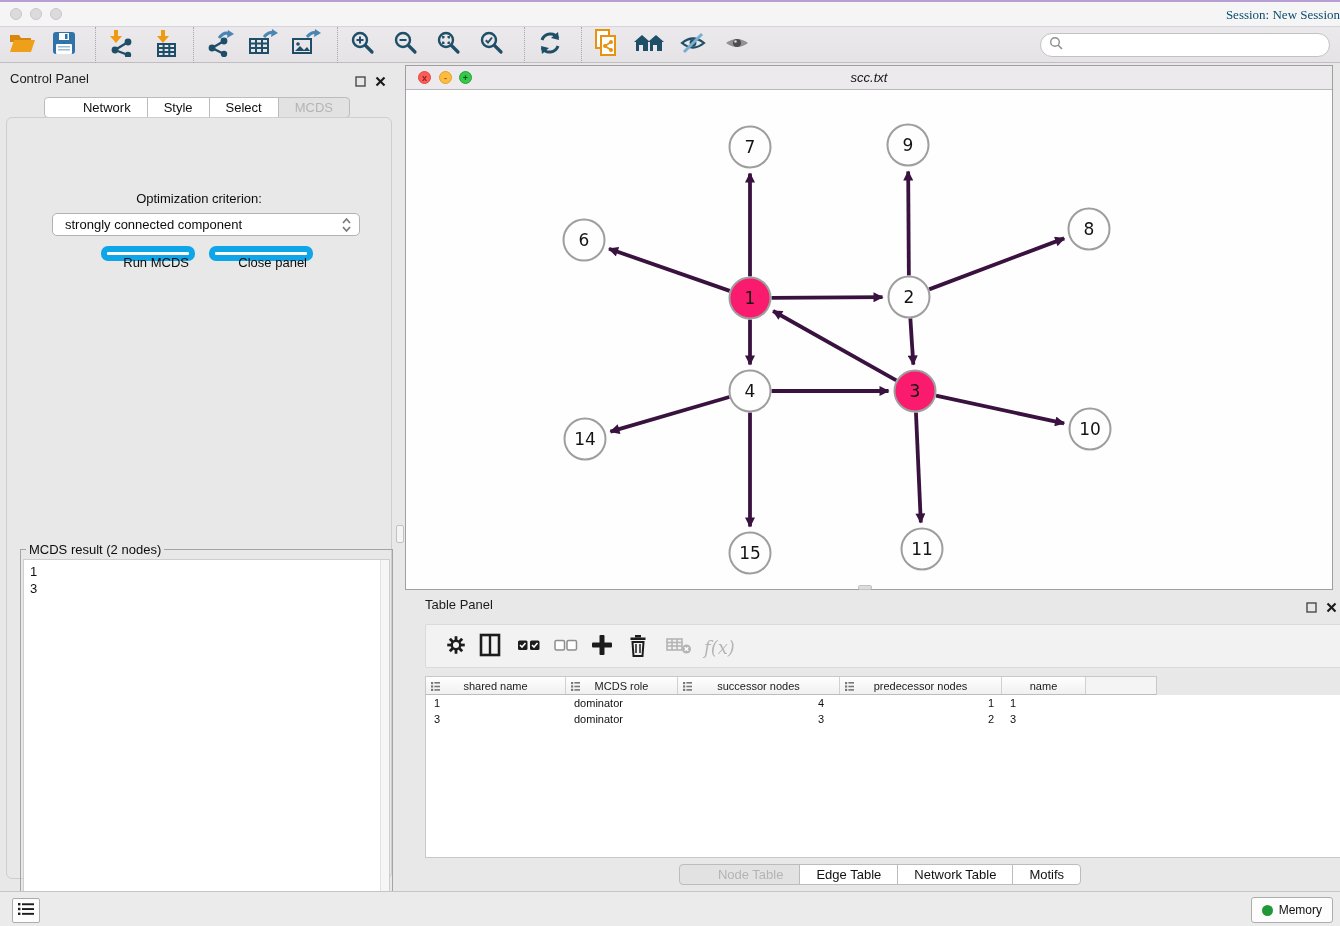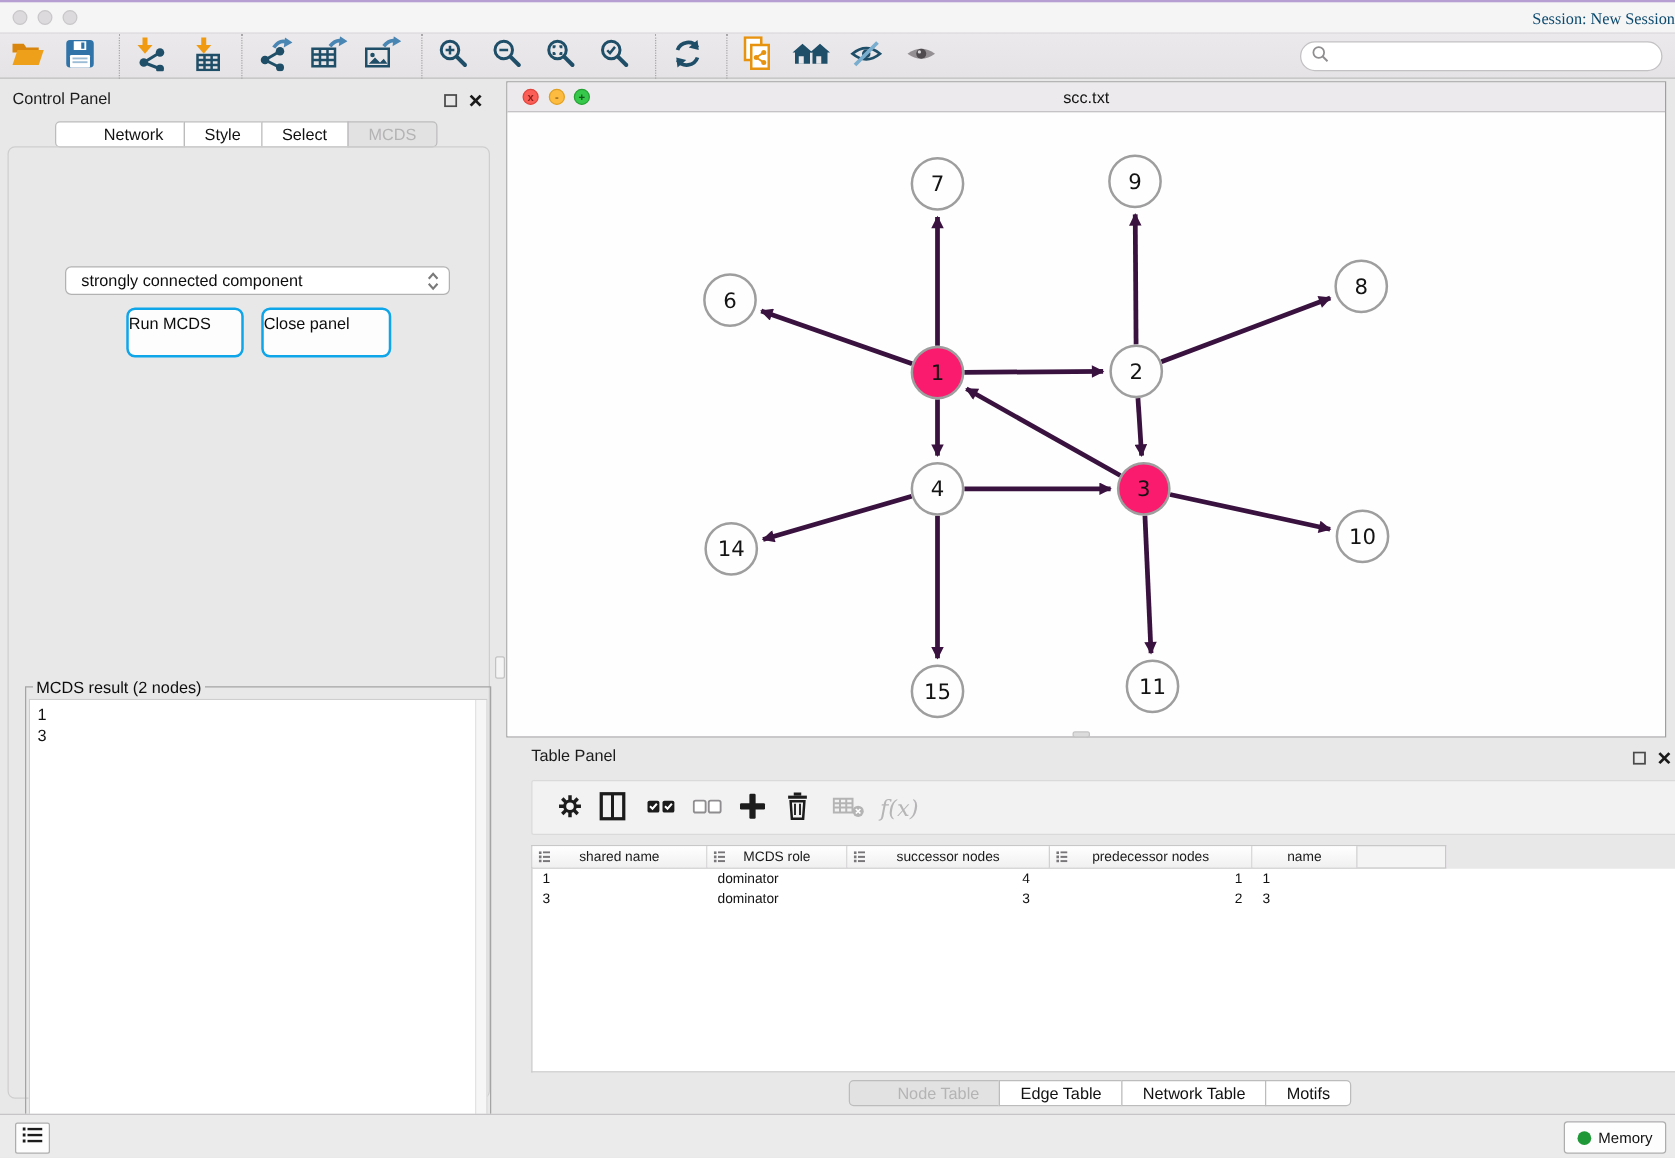--- a/index.html
+++ b/index.html
@@ -29,40 +29,40 @@
   .close-ic { position:absolute; top:2px; width:12px; height:12px; }
   .tabs-row { position:absolute; top:34px; left:0; width:100%; display:flex; justify-content:center; }
   .tab { height:21px; line-height:19px; padding:0 16px; font-size:13px; background:#fff; border:1px solid #bdbcbd; margin-left:-1px; color:#111; }
   .tab.first { border-radius:4px 0 0 4px;padding-left:38px; }
   .tab.last { border-radius:0 4px 4px 0; }
   .tab.disabled-selected { background:#e3e2e3; color:#b5b4b5; }
   .cp-content { position:absolute; left:6px; top:54px; width:386px; height:762px; border:1px solid #cfcece; border-radius:6px; }
   .opt-label { position:absolute; top:73px; left:0; width:100%; text-align:center; font-size:13px; color:#0d0d0d; }
   .criterion-select { position:absolute; left:45px; top:95px; width:308px; height:23px; background:#fff; border:1px solid #b3b2b3; border-radius:5px; font-size:13px; line-height:21px; padding-left:12px; color:#0d0d0d; }
   .stepper { position:absolute; right:8px; top:3px; }
-  .cp-btn { position:absolute; height:40px; background:#fdfdfd; border:2px solid #0ea5e9; border-radius:7px; font-size:13px; text-align:left; line-height:21px; color:#0d0d0d; }
+  .cp-btn { position:absolute; height:15px; background:#fdfdfd; border:6px solid #0ea5e9; border-radius:7px; font-size:13px; text-align:right; line-height:21px; color:#0d0d0d; }
   .run-btn { left:94px; top:128px; width:94px; }
   .closep-btn { left:202px; top:128px; width:104px; }
   .result-fieldset { position:absolute; left:13px; top:424px; width:373px; height:381px; border:1px solid #a5a4a5; padding:2px; }
   .result-fieldset legend { font-size:13px; color:#0d0d0d; padding:0 3px; margin-left:3px; }
   .result-area { position:relative; width:100%; height:100%; background:#fff; border:1px solid #cfcece; padding:3px 0 0 6px; }
   .result-line { font-size:13px; line-height:17px; color:#111; }
   .result-scroll { position:absolute; right:0; top:0; width:9px; height:100%; background:#f6f6f6; border-left:1px solid #e3e3e3; }
 
   
   .v-grip { left:396px; top:525px; width:8px; height:18px; background:#f4f4f4; border:1px solid #c2c2c2; border-radius:2px; }
 
   
   .network-frame { left:405px; top:65px; width:928px; height:525px; border:1px solid #a09ea0; background:#fefefe; }
   .net-titlebar { position:absolute; left:0; top:0; width:100%; height:24px; background:#eceaec; border-bottom:1px solid #b9b7b9; }
   .net-light { position:absolute; top:5px; width:13px; height:13px; border-radius:50%; font-size:9px; font-weight:bold; text-align:center; line-height:13px; }
   .nl-red { left:12px; background:#fb5d57; border:1px solid #e1463e; color:#8c1f1b; }
   .nl-yellow { left:33px; background:#fdbc40; border:1px solid #e0a023; color:#92621a; }
   .nl-green { left:53px; background:#35c84a; border:1px solid #26a235; color:#0e5c1b; }
-  .net-title { width:100%; text-align:center; font-size:13px; line-height:23px; color:#141414; }
+  .net-title { width:100%; text-align:center; font-size:13px; line-height:23px; color:#141414;font-style:italic; }
   .net-canvas { position:absolute; left:0; top:24px; width:926px; height:499px; background:#fefefe; }
   .net-bottom-grip { left:858px; top:585px; width:14px; height:5px; background:#dddcdd; border:1px solid #c4c3c4; border-radius:2px; }
 
   
   .table-panel { left:413px; top:591px; width:935px; height:300px; }
   .tp-toolbar { position:absolute; left:12px; top:33px; width:920px; height:44px; background:#f3f2f3; border:1px solid #dbdadb; border-radius:2px; }
   .tp-ic { position:absolute; top:8px; height:28px; display:flex; align-items:center; justify-content:center; }
   .fx { font-family:"DejaVu Serif", serif; font-style:italic; font-size:18px; color:#b7b6b7; }
   .tbl-header { position:absolute; left:12px; top:85px; width:732px; height:19px; background:#f5f4f5; border:1px solid #c9c8c9; border-bottom:1px solid #bebdbe; display:flex; }
   .th-cell { position:relative; height:17px; background:linear-gradient(#ffffff,#f1f0f1); border-right:1px solid #d2d1d2; font-size:11px; color:#1a1a1a; display:flex; align-items:center; justify-content:center; }
@@ -267,20 +267,21 @@
           <line x1="9.5" y1="1.5" x2="1.5" y2="9.5" stroke="#1a1a1a" stroke-width="2.2"></line>
         </svg></span>
   </div>
   <div class="tabs-row">
     <div class="tab first">Network</div>
     <div class="tab">Style</div>
     <div class="tab">Select</div>
     <div class="tab last disabled-selected">MCDS</div>
   </div>
   <div class="cp-content">
+    <div class="opt-label">Optimization criterion:</div>
     <div class="criterion-select">
       <span>strongly connected component</span>
       <span class="stepper"><svg width="9" height="16" viewBox="0 0 9 16">
             <polyline points="1,6 4.5,2 8,6" fill="none" stroke="#7a7a7a" stroke-width="1.7"></polyline>
             <polyline points="1,10 4.5,14 8,10" fill="none" stroke="#7a7a7a" stroke-width="1.7"></polyline>
           </svg></span>
     </div>
     <div class="cp-btn run-btn">Run MCDS</div>
     <div class="cp-btn closep-btn">Close panel</div>
     <fieldset class="result-fieldset">

